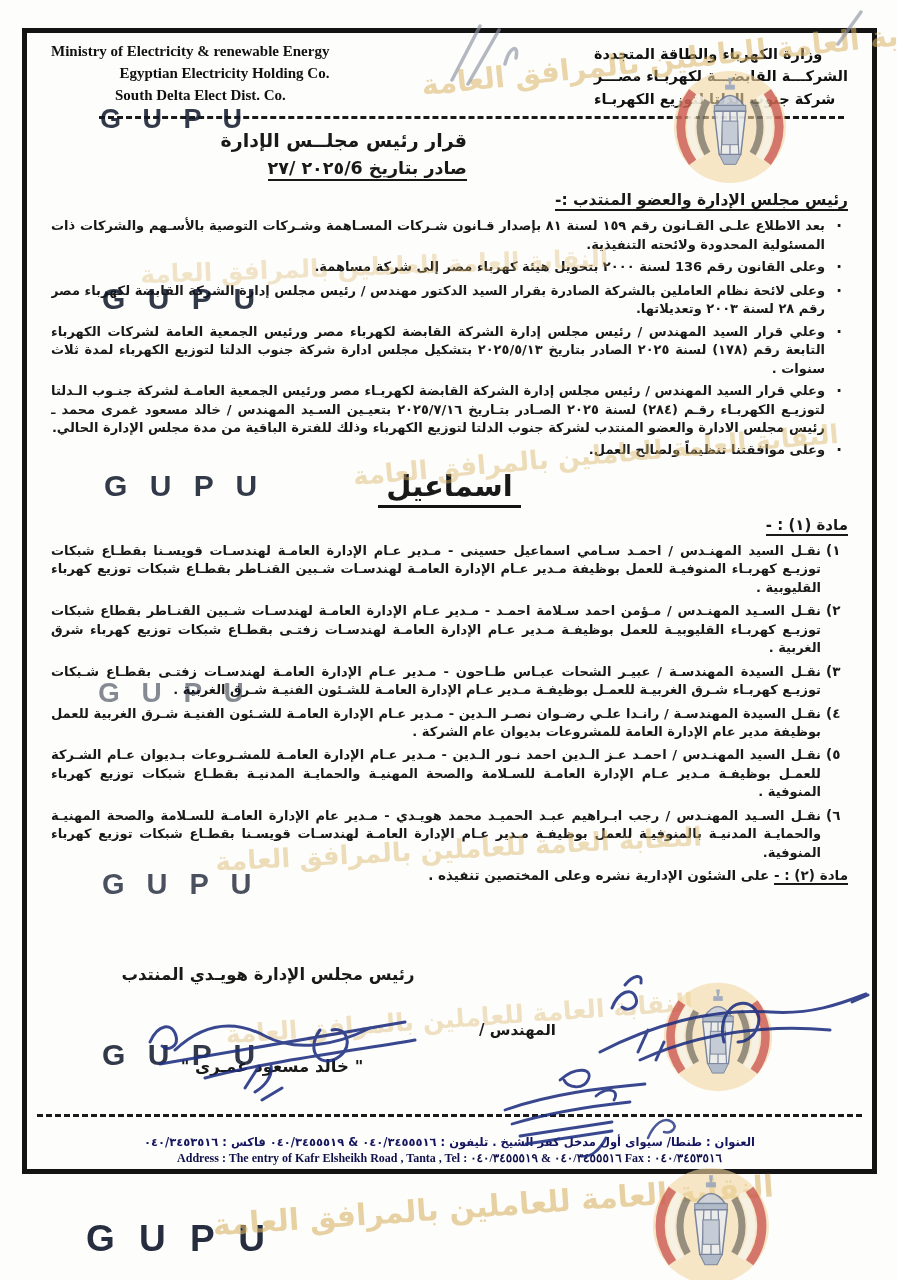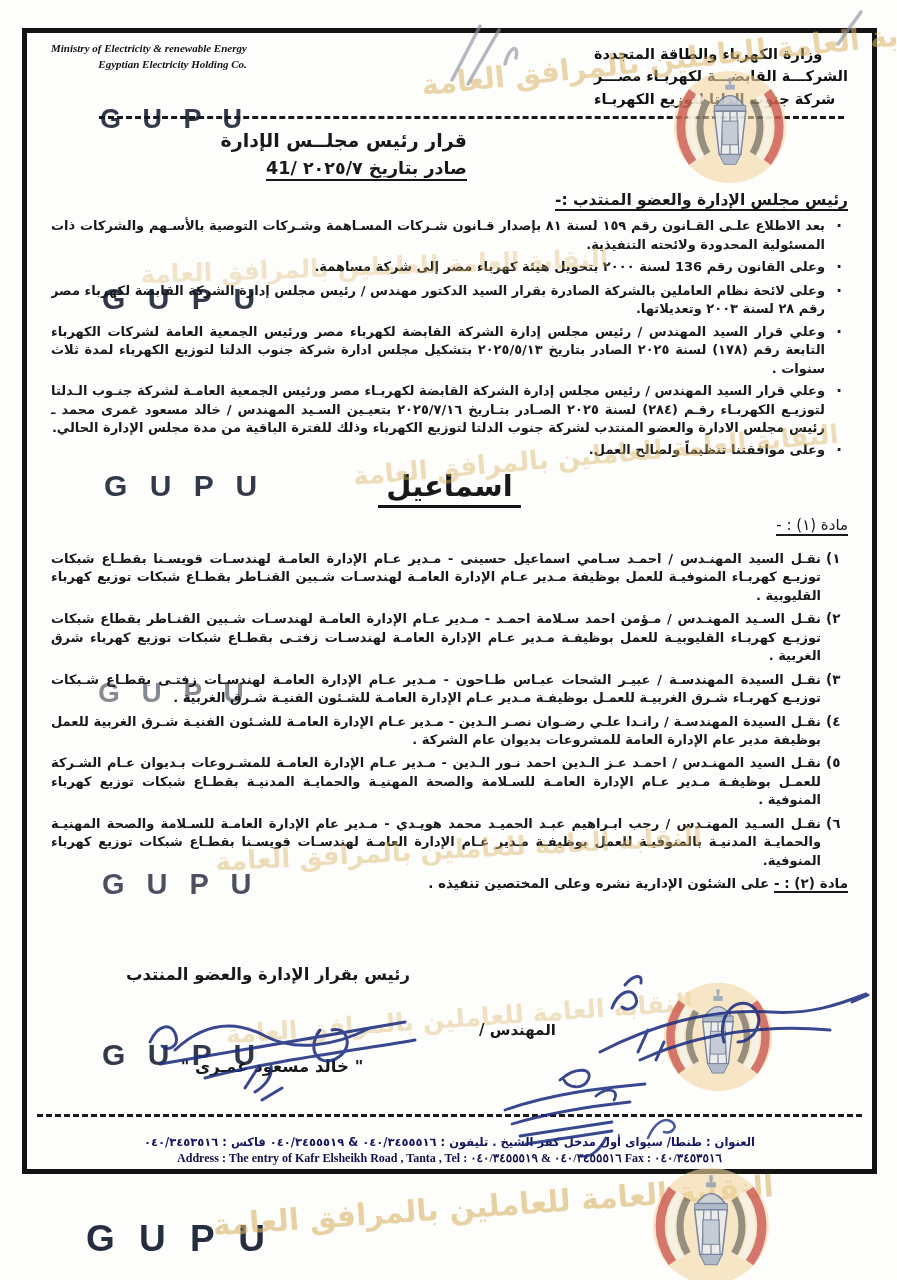--- a/index.html
+++ b/index.html
@@ -13,41 +13,41 @@
   .doc-frame{
     position:absolute;left:22px;top:28px;width:855px;height:1146px;
     border:5px solid #141414;background:transparent;box-sizing:border-box;
   }
   .top-zone{
     position:absolute;top:8px;left:24px;right:24px;bottom:214px;
     overflow:hidden;z-index:1;
   }
   
   .header-row{display:flex;justify-content:space-between;align-items:flex-start;}
-  .hdr-en{font-family:"Liberation Serif",serif;font-weight:700;font-size:11px;line-height:1.45;color:#111;font-style:italic;}
+  .hdr-en{font-family:"Liberation Serif",serif;font-weight:700;font-size:15px;line-height:1.45;color:#111;}
   .hdr-en .l2{padding-left:34px;text-align:right;}
   .hdr-en .l3{padding-left:64px;}
   .hdr-ar{direction:rtl;font-weight:700;font-size:14.5px;line-height:1.55;text-align:left;color:#111;padding-left:88px;padding-top:2px;}
   .dash-line{border-top:3px dashed #1a1a1a;margin:6px 4px 10px 48px;}
   
   .title-block{direction:rtl;width:372px;margin:2px auto 10px 44px;font-weight:700;}
   .title-block .t1{font-size:19px;letter-spacing:.5px;}
   .title-block .t2{font-size:18.5px;margin-top:7px;}
   .title-block .t3{font-size:17.5px;margin-top:7px;border-bottom:2px solid #191919;width:fit-content;padding-bottom:1px;}
   
   .preamble{direction:rtl;}
   .sec-heading{font-size:15.5px;font-weight:700;width:fit-content;border-bottom:2px solid #191919;margin-bottom:6px;}
   .bullet-row{display:flex;gap:5px;margin-bottom:4px;}
   .blt{width:18px;text-align:center;font-weight:700;font-size:15px;line-height:1.3;flex:0 0 18px;}
   .btxt{flex:1;font-size:13px;font-weight:700;line-height:1.42;text-align:justify;text-align-last:right;}
   
   .qarar{direction:rtl;text-align:center;font-size:29px;font-weight:700;width:fit-content;margin:8px auto 8px auto;border-bottom:3.5px solid #141414;padding:0 8px 2px 8px;}
   
   .articles{direction:rtl;}
-  .art-label{font-size:15px;font-weight:400;width:fit-content;border-bottom:2px solid #191919;margin-bottom:14px;}
+  .art-label{font-size:15px;font-weight:700;width:fit-content;border-bottom:2px solid #191919;margin-bottom:6px;}
   .num-item{display:flex;gap:5px;margin-bottom:5px;}
   .num{width:22px;flex:0 0 22px;font-size:13.5px;font-weight:700;text-align:left;}
   .ntxt{flex:1;font-size:13px;font-weight:700;line-height:1.42;text-align:justify;text-align-last:right;}
   .art2-row{font-size:13.5px;font-weight:700;margin-top:2px;}
   .art2-row .lbl{border-bottom:2px solid #191919;}
   
   .sig-zone{position:absolute;bottom:56px;left:24px;right:24px;height:158px;background:#fdfdfc;z-index:2;direction:rtl;}
   .sig-title{position:absolute;left:42px;top:10px;width:350px;text-align:center;font-size:16.5px;font-weight:700;}
   .sig-eng{position:absolute;left:400px;top:66px;font-size:15px;font-weight:700;margin-left:28px;}
   .sig-name{position:absolute;left:96px;top:102px;width:250px;text-align:center;font-size:16.5px;font-weight:700;}
@@ -82,33 +82,34 @@
 <body>
 
 <div class="doc-frame">
 
   <div class="top-zone">
 
     <div class="header-row">
       <div class="hdr-en">
         <div class="l1">Ministry of Electricity &amp; renewable Energy</div>
         <div class="l2">Egyptian Electricity Holding Co.</div>
+        <div class="l3">South Delta Elect Dist. Co.</div>
       </div>
       <div class="hdr-ar">
         <div>وزارة الكهرباء والطاقة المتجددة</div>
         <div>الشركـــة القابضـــة لكهربـاء مصـــر</div>
         <div>شركة جنوب الدلتا لتوزيع الكهربـاء</div>
       </div>
     </div>
 
     <div class="dash-line"></div>
 
     <div class="title-block">
       <div class="t1">قرار رئيس مجلــس الإدارة</div>
-      <div class="t3">صادر بتاريخ ٢٠٢٥/٧ /41</div>
+      <div class="t3">صادر بتاريخ ٢٠٢٥/6 /٢٧</div>
     </div>
 
     <div class="preamble">
       <div class="sec-heading">رئيس مجلس الإدارة والعضو المنتدب :-</div>
 
       <div class="bullet-row">
         <span class="blt">·</span>
         <span class="btxt">بعد الاطلاع علـى القـانون رقم ١٥٩ لسنة ٨١ بإصدار قـانون شـركات المسـاهمة وشـركات التوصية بالأسـهم والشركات ذات المسئولية المحدودة ولائحته التنفيذية.</span>
       </div>
       <div class="bullet-row">
@@ -165,21 +166,21 @@
 
       <div class="art2-row">
         <span class="lbl">مادة (٢) : -</span>
         <span>على الشئون الإدارية نشره وعلى المختصين تنفيذه .</span>
       </div>
     </div>
 
   </div>
 
   <div class="sig-zone">
-    <div class="sig-title">رئيس بقرار الإدارة والعضو المنتدب</div>
+    <div class="sig-title">رئيس مجلس الإدارة هويـدي المنتدب</div>
     <div class="sig-eng">المهندس /</div>
     <div class="sig-name">" خالد مسعود غمـرى "</div>
   </div>
 
   <div class="bottom-zone">
     <div class="dash-line2"></div>
     <div class="f-ar">العنوان : طنطا/ سيواى أول مدخل كفر الشيخ . تليفون : ٠٤٠/٣٤٥٥٥١٦ &amp; ٠٤٠/٣٤٥٥٥١٩        فاكس : ٠٤٠/٣٤٥٣٥١٦</div>
     <div class="f-en">Address : The entry of Kafr Elsheikh Road , Tanta ,    Tel : ٠٤٠/٣٤٥٥٥١٦ &amp; ٠٤٠/٣٤٥٥٥١٩      Fax : ٠٤٠/٣٤٥٣٥١٦</div>
   </div>
 

